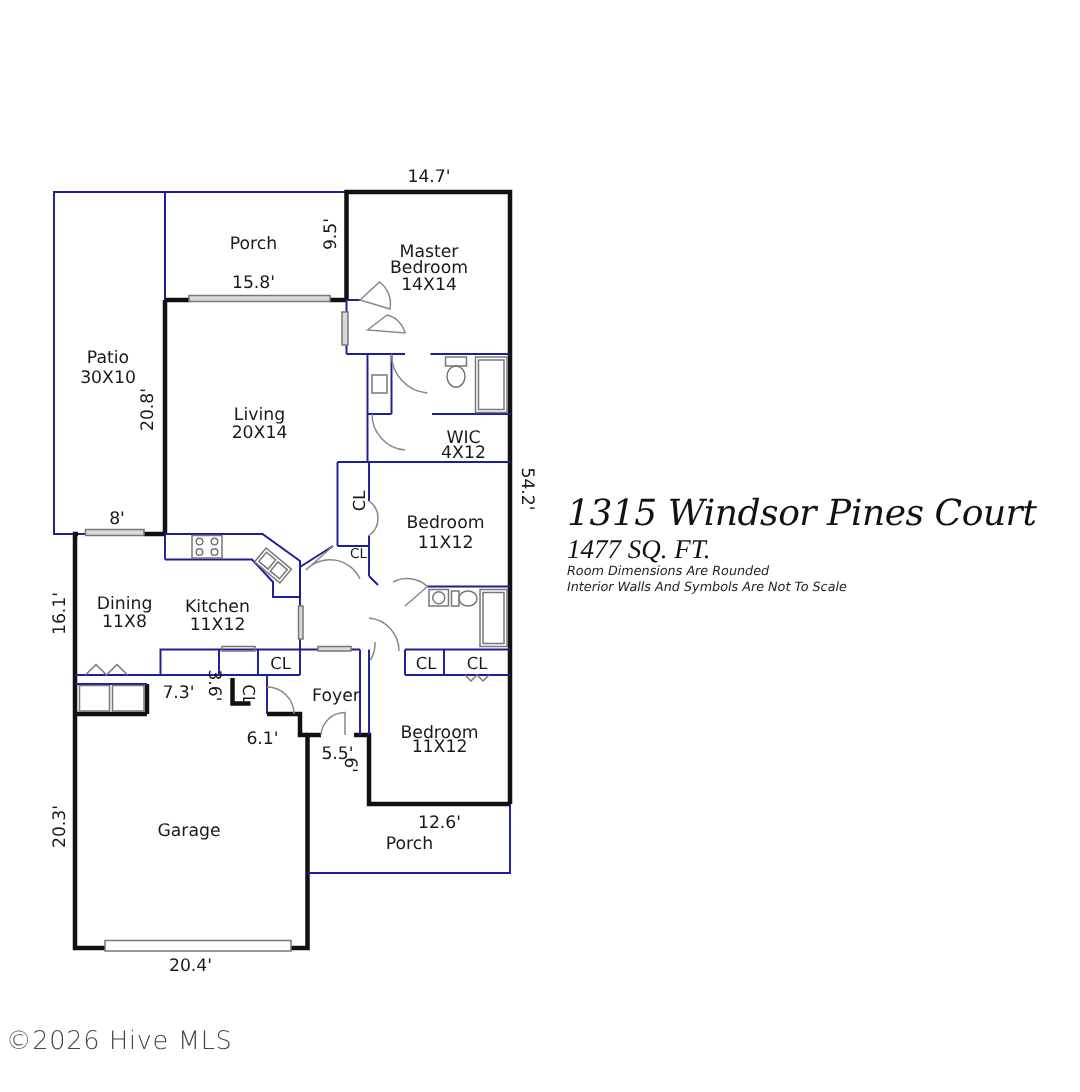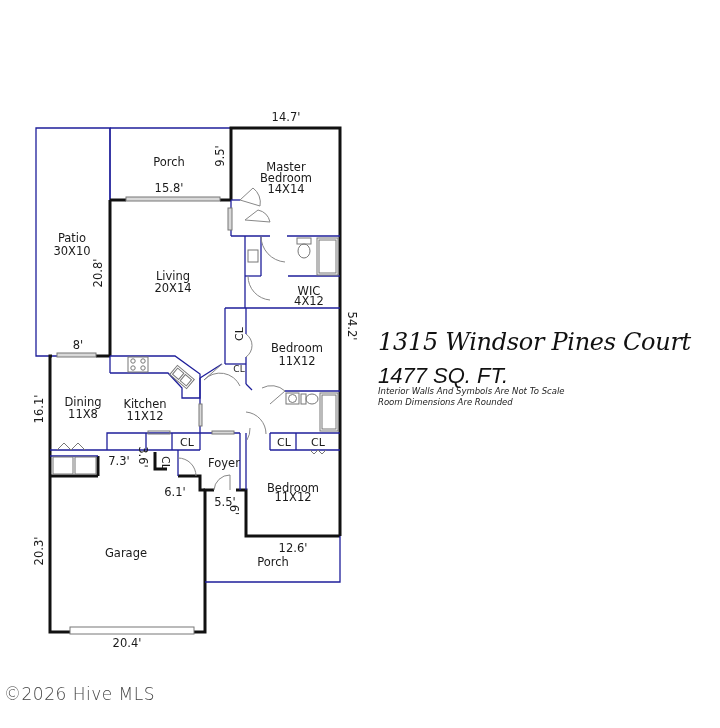--- a/index.html
+++ b/index.html
@@ -3,21 +3,21 @@
 <meta charset="utf-8">
 <style>
   html, body { margin:0; padding:0; background:#ffffff; }
   body { width:720px; height:728px; position:relative; overflow:hidden; font-family:"DejaVu Sans", sans-serif; }
   #plan { position:absolute; left:0; top:0; width:720px; height:728px; }
   .lbl { font-family:"DejaVu Sans", sans-serif; font-size:11.5px; fill:#1a1a1a; }
   .dim { font-family:"DejaVu Sans", sans-serif; font-size:11.5px; fill:#1a1a1a; }
   .cl { font-family:"DejaVu Sans", sans-serif; font-size:11px; fill:#1a1a1a; }
   .title-block { position:absolute; left:378px; top:328px; width:320px; color:#111; }
   .title-main { font-family:"DejaVu Serif", serif; font-style:italic; font-size:24px; line-height:28px; letter-spacing:-0.3px; white-space:nowrap; }
-  .title-sqft { font-family:Liberation Sans, sans-serif; font-style:italic; font-size:22px; line-height:20px; margin-top:10px; }
+  .title-sqft { font-family:Liberation Serif, serif; font-style:italic; font-size:18px; line-height:20px; margin-top:0; }
   .title-note { font-family:"DejaVu Sans", sans-serif; font-style:italic; font-size:8.5px; line-height:11px; color:#222; }
   .watermark { position:absolute; left:4px; top:684px; font-family:"DejaVu Sans", sans-serif; font-size:17px; color:#444; letter-spacing:0.5px; font-weight:300; }
   .blue { stroke:#1e1e9a; fill:none; stroke-width:1.3; }
   .wall { stroke:#111; fill:none; stroke-width:3; }
   .thin { stroke:#777; fill:none; stroke-width:1; }
   .door { stroke:#888; fill:none; stroke-width:1; }
   .win { stroke:#777; fill:#d9d9d9; stroke-width:1; }
 </style>
 </head>
 <body>
@@ -225,17 +225,17 @@
     <text class="dim" x="230" y="518" text-anchor="middle" transform="rotate(90 234 514)">6'</text>
     <text class="dim" x="293" y="552" text-anchor="middle">12.6'</text>
     <text class="dim" x="43" y="559" text-anchor="middle" transform="rotate(-90 39 555)">20.3'</text>
     <text class="dim" x="127" y="647" text-anchor="middle">20.4'</text>
   </g>
 </svg>
 
 <div class="title-block">
   <div class="title-main">1315 Windsor Pines Court</div>
   <div class="title-sqft">1477 SQ. FT.</div>
+  <div class="title-note">Room Dimensions Are Rounded</div>
   <div class="title-note">Interior Walls And Symbols Are Not To Scale</div>
-  <div class="title-note">Room Dimensions Are Rounded</div>
 </div>
 
 <div class="watermark">©2026 Hive MLS</div>
 
 </body></html>

